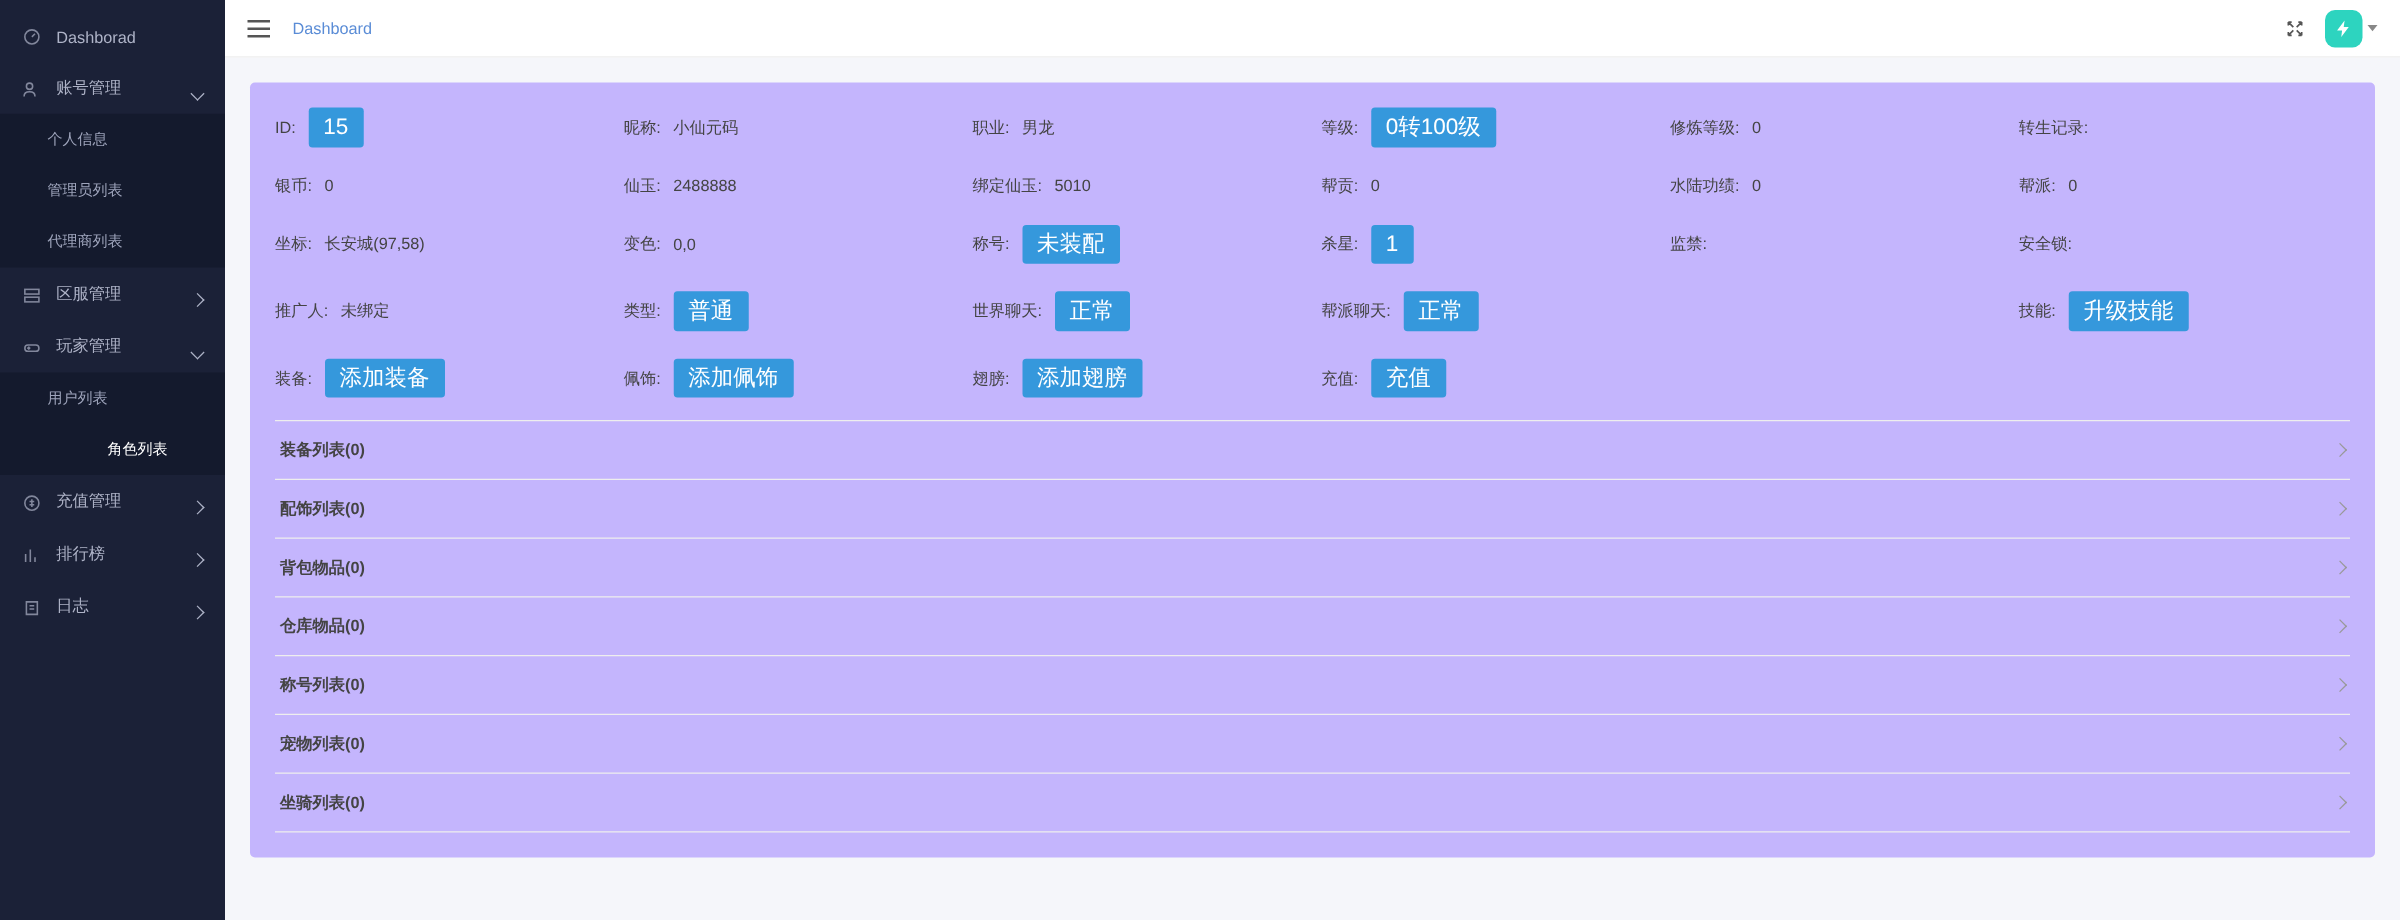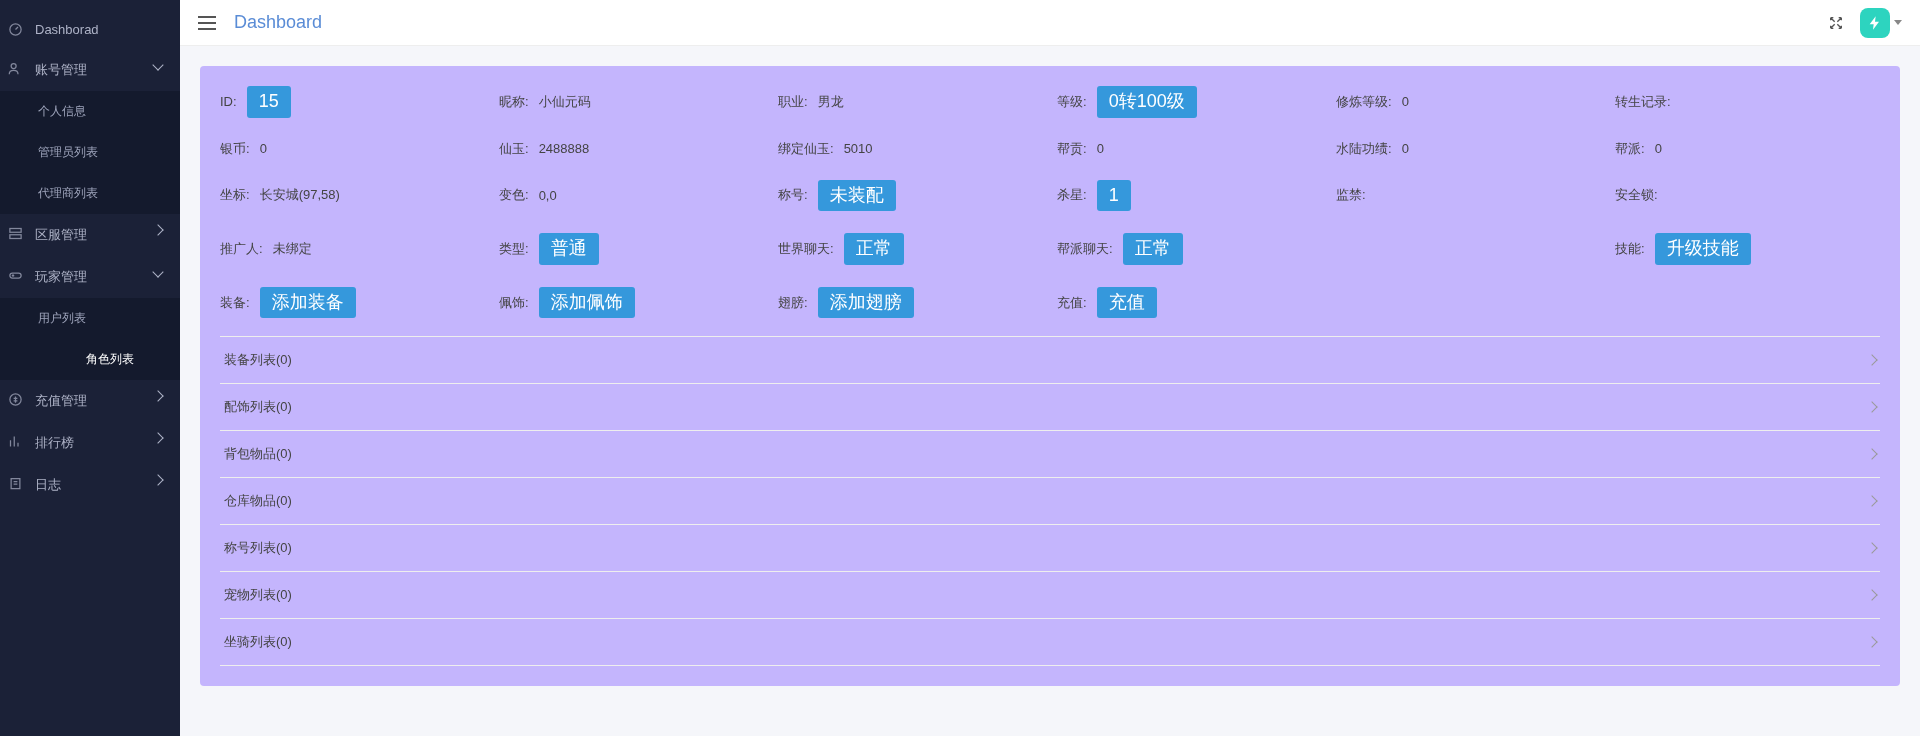--- a/index.html
+++ b/index.html
@@ -1,53 +1,53 @@
 <!DOCTYPE html>
 <html><head>
 <meta charset="utf-8">
 <style>
 * { margin:0; padding:0; box-sizing:border-box; }
 body { font-family:"Microsoft YaHei","PingFang SC",Arial,sans-serif; font-size:13px; background:#f5f6fa; color:#555; }
 .wrapper { display:flex; min-height:100vh; }
 
 
 .sidebar { width:180px; background:#1b2137; flex-shrink:0; padding-top:10px; }
-.nav-item { display:flex; align-items:flex-start; padding:12px 8px; color:#aeb3c7; cursor:pointer; position:relative; }
+.nav-item { display:flex; align-items:flex-end; padding:12px 18px; color:#aeb3c7; cursor:pointer; position:relative; }
 .nav-item .ico { width:15px; height:15px; margin-right:12px; display:inline-flex; align-items:center; justify-content:center; opacity:0.7; }
 .nav-item.has-children::after { content:""; position:absolute; right:18px; width:7px; height:7px; border-right:1px solid #aeb3c7; border-bottom:1px solid #aeb3c7; transform:rotate(-45deg); }
 .nav-item.expanded::after { transform:rotate(45deg); }
 .submenu { background:#141a2d; }
 .submenu .nav-item { padding-left:38px; font-size:12px; color:#9ea4bb; }
 .submenu .nav-item.active { color:#fff;margin-left:48px; }
 
 
 .main { flex:1; display:flex; flex-direction:column; }
 .topbar { height:46px; background:#fff; display:flex; align-items:center; padding:0 18px; border-bottom:1px solid #eee; }
 .hamburger { width:18px; height:14px; display:flex; flex-direction:column; justify-content:space-between; cursor:pointer; margin-right:18px; }
 .hamburger span { height:2px; background:#555; }
-.breadcrumb { color:#5a8cd6; font-size:18px; }
+.breadcrumb { color:#5a8cd6; font-size:13px; }
 .topbar-right { margin-left:auto; display:flex; align-items:center; gap:16px; }
 .expand-icon { width:16px; height:16px; cursor:pointer; color:#555; }
 .avatar-wrap { display:flex; align-items:center; gap:4px; cursor:pointer; }
 .avatar { width:30px; height:30px; border-radius:8px; background:#2dd4bf; display:flex; align-items:center; justify-content:center; color:#fff; font-size:16px; }
 .caret-down { width:0; height:0; border-left:4px solid transparent; border-right:4px solid transparent; border-top:5px solid #888; }
 
 
 .content { padding:20px; }
 .panel { background:#c4b5fd; border-radius:4px; padding:20px; }
 .info-grid { display:grid; grid-template-columns:repeat(6,1fr); row-gap:22px; column-gap:14px; margin-bottom:18px; }
 .field { display:flex; align-items:center; gap:10px; font-size:13px; color:#444; }
 .field .lbl { color:#444; white-space:nowrap; font-weight:500; }
 .field .lbl::after { content:":"; }
 .field .val { color:#444; }
 .btn { display:inline-block; padding:5px 12px; background:#3598dc; color:#fff; border-radius:3px; font-size:18px; cursor:pointer; border:none; line-height:1.2; }
 
 
 .accordion { border-top:1px solid #eee; }
-.acc-item { border-bottom:1px solid #eee; padding:14px 4px; display:flex; align-items:center; cursor:pointer; color:#444; font-size:13px; }
+.acc-item { border-bottom:1px solid #eee; padding:14px 4px; display:flex; align-items:center; cursor:pointer; color:#444; font-size:13px;font-weight:bold; }
 .acc-item .chev { margin-left:auto; width:8px; height:8px; border-right:1px solid #999; border-bottom:1px solid #999; transform:rotate(-45deg); }
 
 svg { display:block; }
 </style>
 </head>
 <body>
 
 <div class="wrapper">
 
   <aside class="sidebar">

